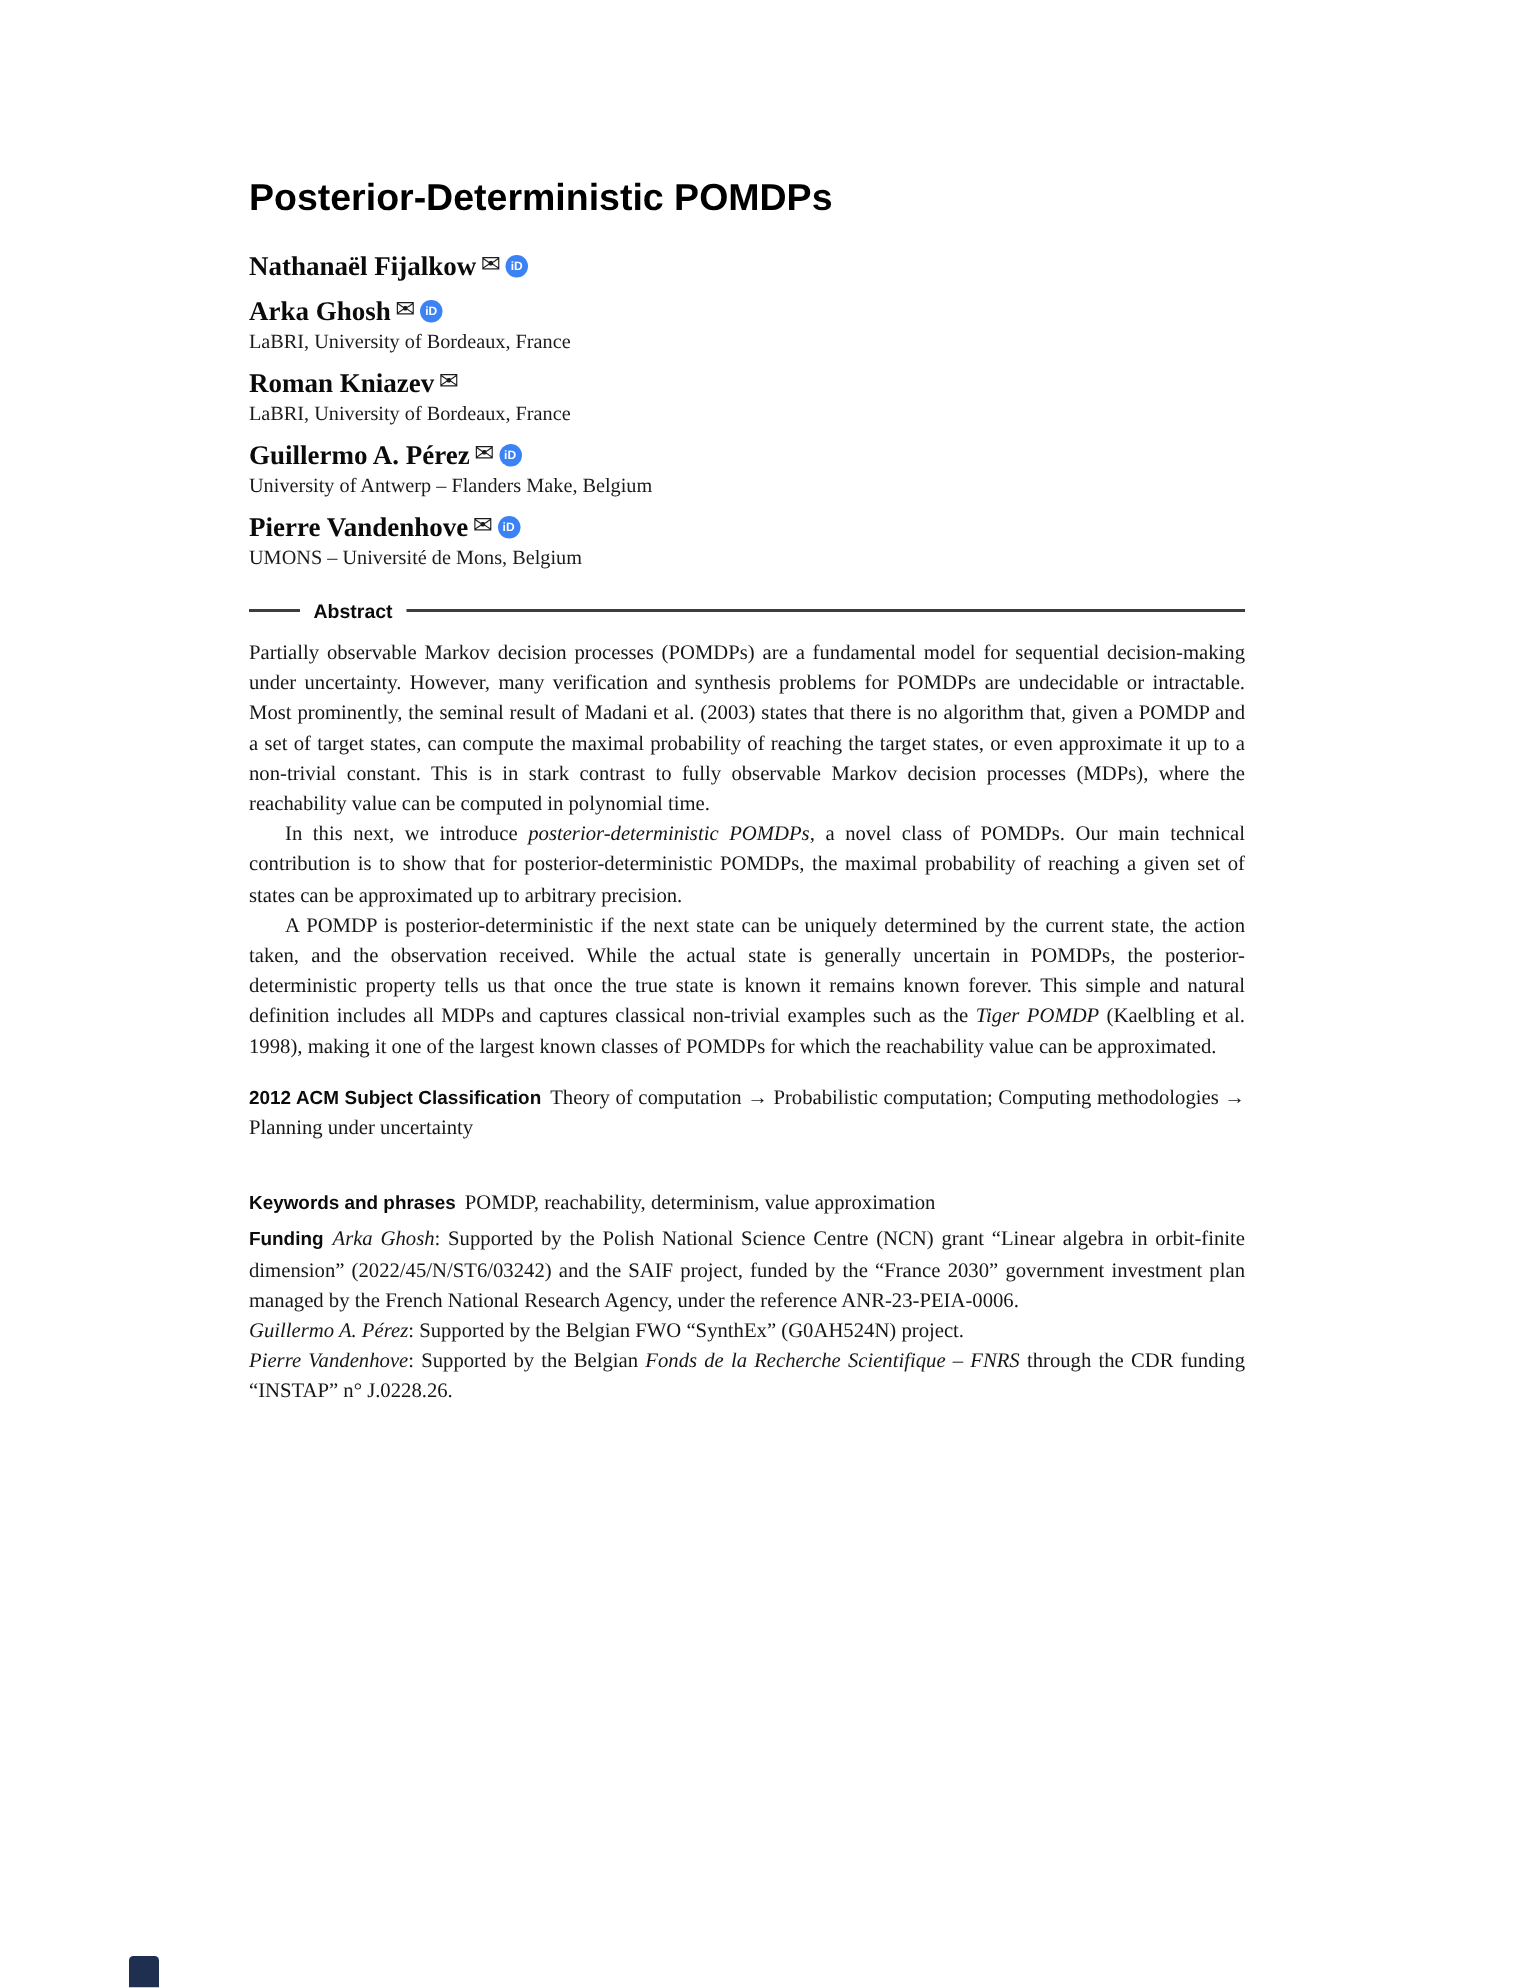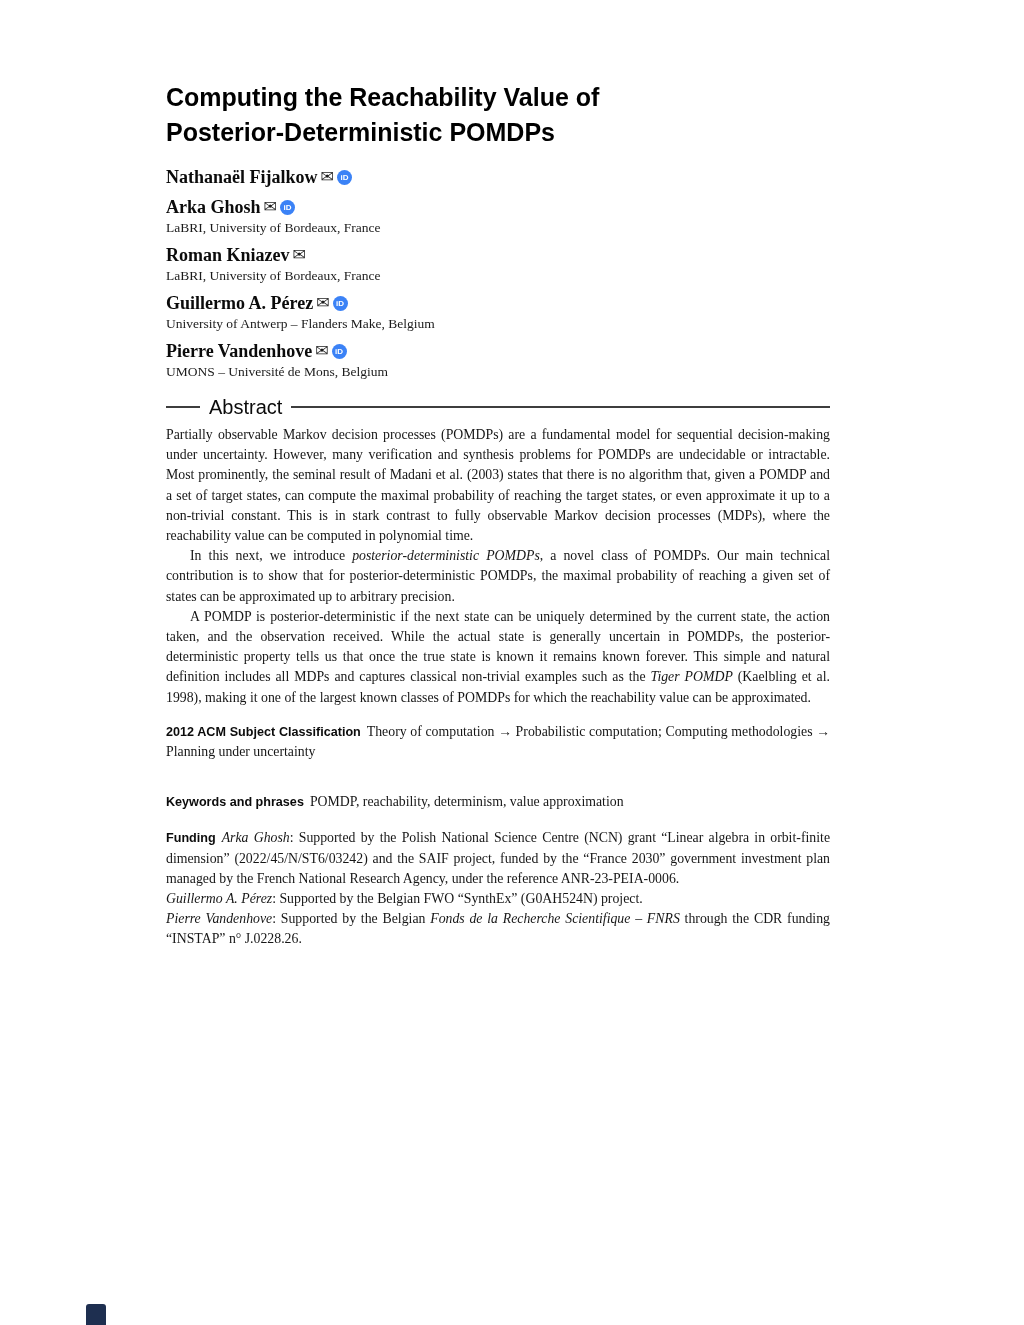--- a/index.html
+++ b/index.html
@@ -70,22 +70,22 @@
     align-items: center;
     gap: 9px;
     margin: 18px 0 9px 0;
     height: 18px;
   }
   .rule { height: 1.4px; background: #3d3d3d; }
   .rule-left { width: 34px; }
   .rule-right { flex: 1; }
   .abstract-heading {
     font-family: "Liberation Sans", "DejaVu Sans", sans-serif;
-    font-weight: 400;
-    font-size: 20px;
+    font-weight: 700;
+    font-size: 13px;
     color: #0b0b0b;
     white-space: nowrap;
   }
   p.body {
     font-size: 13.8px;
     line-height: 20.2px;
     text-align: justify;
     margin: 0;
     color: #161616;
   }
@@ -99,37 +99,37 @@
   }
   .meta-label {
     font-family: "Liberation Sans", "DejaVu Sans", sans-serif;
     font-weight: 700;
     font-size: 12.6px;
     color: #0b0b0b;
     margin-right: 6px;
   }
   .section-acm { margin-top: 14px; }
   .section-keywords { margin-top: 30px; }
-  .section-funding { margin-top: 16px; }
+  .section-funding { margin-top: 4px; }
   .funding-name { font-style: italic; }
   .footer-logo-mark {
     position: absolute;
     left: 86px; top: 1304px;
     width: 20px; height: 21px;
     background: #1e2f50;
     border-radius: 3px 3px 0 0;
   }
 </style>
 </head>
 <body>
 
 <div class="page">
   <main class="content">
 
-    <h1 class="title"><span>Computing the Reachability Value of</span><br><span>Posterior-Deterministic POMDPs</span></h1>
+    <h1 class="title"><br><span>Posterior-Deterministic POMDPs</span></h1>
 
     <section class="author">
       <div class="author-name-row">
         <span class="author-name">Nathanaël Fijalkow</span>
         <span class="mail-icon">✉</span>
         <span class="orcid-icon">iD</span>
       </div>
     </section>
 
     <section class="author">

